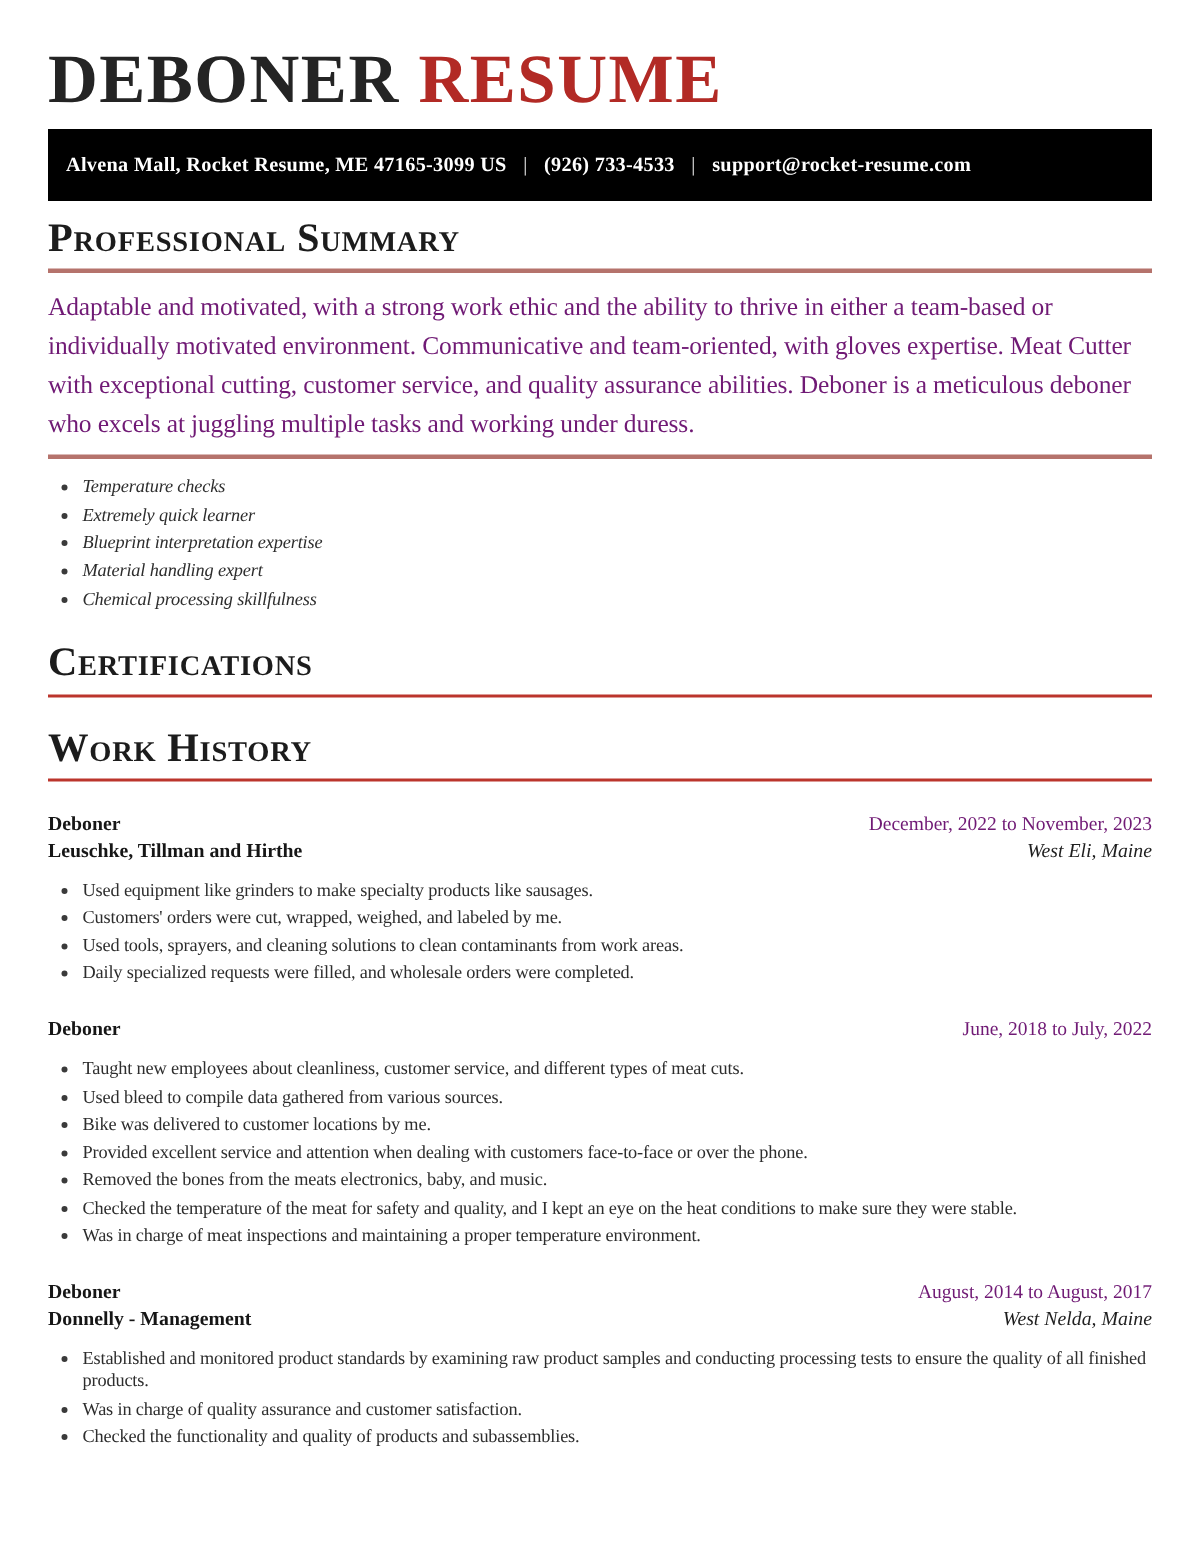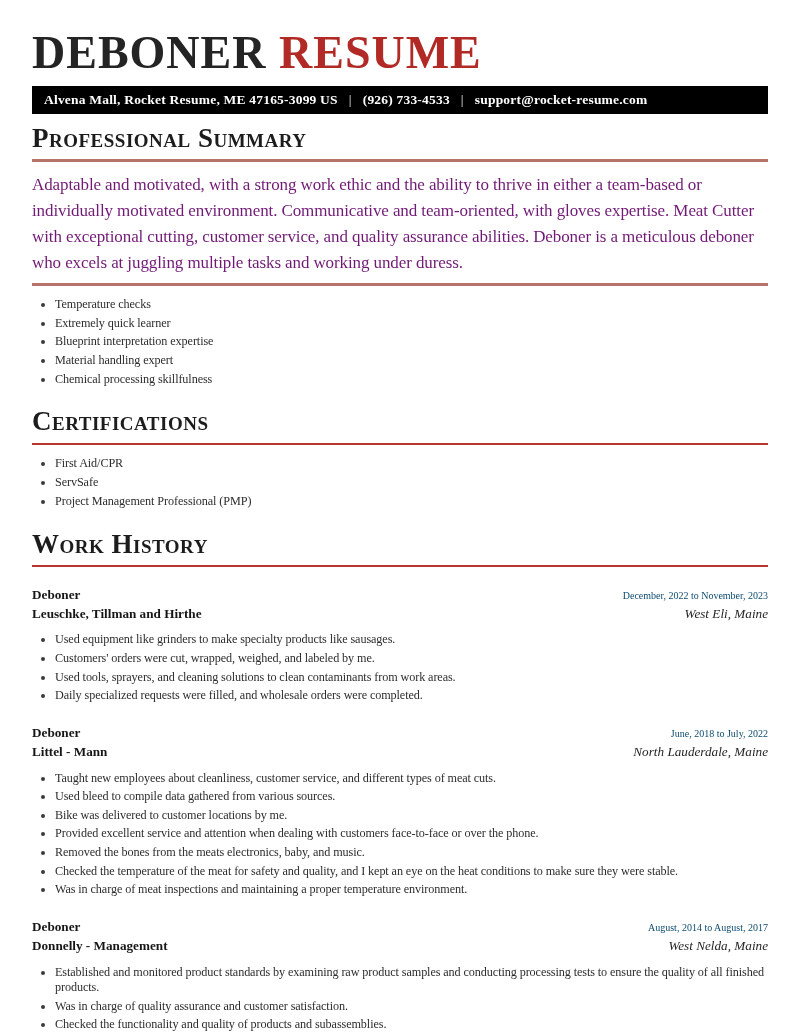--- a/index.html
+++ b/index.html
@@ -28,21 +28,21 @@
     line-height: 1;
     letter-spacing: 1px;
     color: #242424;
     white-space: nowrap;
   }
   .title .accent { color: var(--accent); }
   .contact-bar {
     margin-top: 10px;
     background: var(--bar_bg);
     color: #ffffff;
-    height: 28px;
+    height: 48px;
     display: flex;
     align-items: center;
     padding: 0 12px;
     font-size: 13.5px;
     font-weight: 700;
     letter-spacing: 0.2px;
     white-space: nowrap;
   }
   .contact-bar .sep { margin: 0 11px; font-weight: 400; color: #e8e8e8; }
   .section-title {
@@ -76,32 +76,33 @@
     padding: 1.6px 0;
     letter-spacing: -0.1px;
     color: #2d2d2d;
   }
   ul.bullets li::marker { color: #3a3a3a; }
   .skills-grid {
     display: grid;
     grid-template-columns: 1fr 1fr;
     column-gap: 30px;
     margin-top: 2px;
+    font-style: italic;
   }
   .skills-grid ul.bullets { margin-top: 8px; }
   .jobs { margin-top: 0; }
   .job { margin-top: 19px; }
   .job-row {
     display: flex;
     justify-content: space-between;
     align-items: baseline;
     line-height: 18px;
   }
   .job-title, .job-company { font-weight: 700; font-size: 13.2px; color: #161616; }
-  .job-dates { font-size: 10px; color: #0c4a6e; }
+  .job-dates { font-size: 13px; color: #701a75; }
   .job-location { font-style: italic; font-size: 13.2px; color: #1f1f1f; }
   .job ul.bullets { margin-top: 8px; }
 </style>
 </head>
 <body>
 
 <div class="page">
 
   <h1 class="title"><span>DEBONER</span><span> </span><span class="accent">RESUME</span></h1>
 
@@ -128,25 +129,20 @@
           <li>Blueprint interpretation expertise</li>
           <li>Material handling expert</li>
           <li>Chemical processing skillfulness</li>
         </ul>
     </div>
   </div>
 
   <div class="section">
     <div class="section-title">Certifications</div>
     <hr class="rule bright">
-    <ul class="bullets">
-        <li>First Aid/CPR</li>
-        <li>ServSafe</li>
-        <li>Project Management Professional (PMP)</li>
-      </ul>
   </div>
 
   <div class="section">
     <div class="section-title">Work History</div>
     <hr class="rule bright">
     <div class="jobs">
   <div class="job">
     <div class="job-row">
       <span class="job-title">Deboner</span>
       <span class="job-dates">December, 2022 to November, 2023</span>
@@ -160,24 +156,20 @@
             <li>Customers' orders were cut, wrapped, weighed, and labeled by me.</li>
             <li>Used tools, sprayers, and cleaning solutions to clean contaminants from work areas.</li>
             <li>Daily specialized requests were filled, and wholesale orders were completed.</li>
           </ul>
   </div>
 
   <div class="job">
     <div class="job-row">
       <span class="job-title">Deboner</span>
       <span class="job-dates">June, 2018 to July, 2022</span>
-    </div>
-    <div class="job-row">
-      <span class="job-company">Littel - Mann</span>
-      <span class="job-location">North Lauderdale, Maine</span>
     </div>
     <ul class="bullets">
             <li>Taught new employees about cleanliness, customer service, and different types of meat cuts.</li>
             <li>Used bleed to compile data gathered from various sources.</li>
             <li>Bike was delivered to customer locations by me.</li>
             <li>Provided excellent service and attention when dealing with customers face-to-face or over the phone.</li>
             <li>Removed the bones from the meats electronics, baby, and music.</li>
             <li>Checked the temperature of the meat for safety and quality, and I kept an eye on the heat conditions to make sure they were stable.</li>
             <li>Was in charge of meat inspections and maintaining a proper temperature environment.</li>
           </ul>

